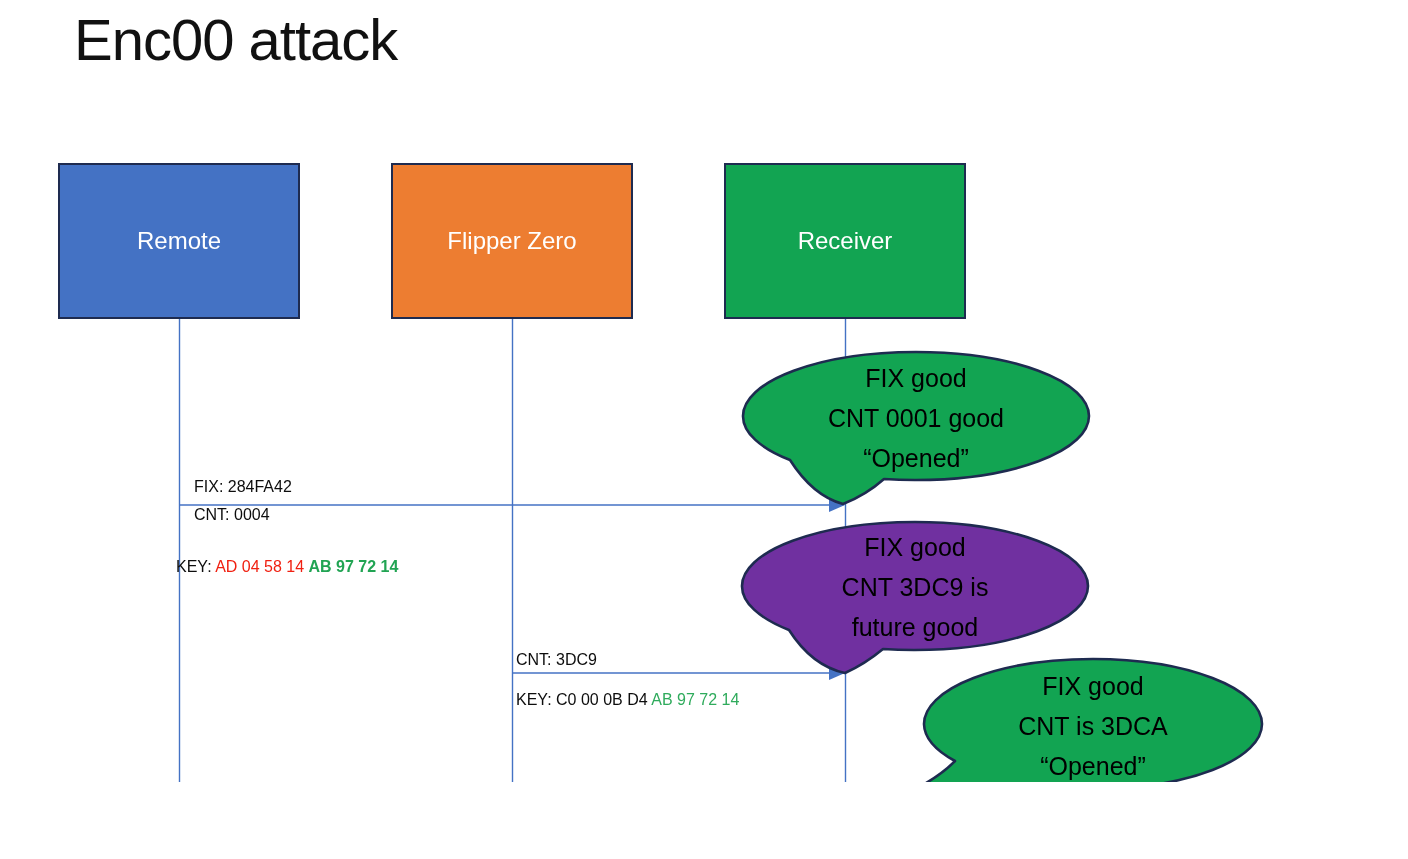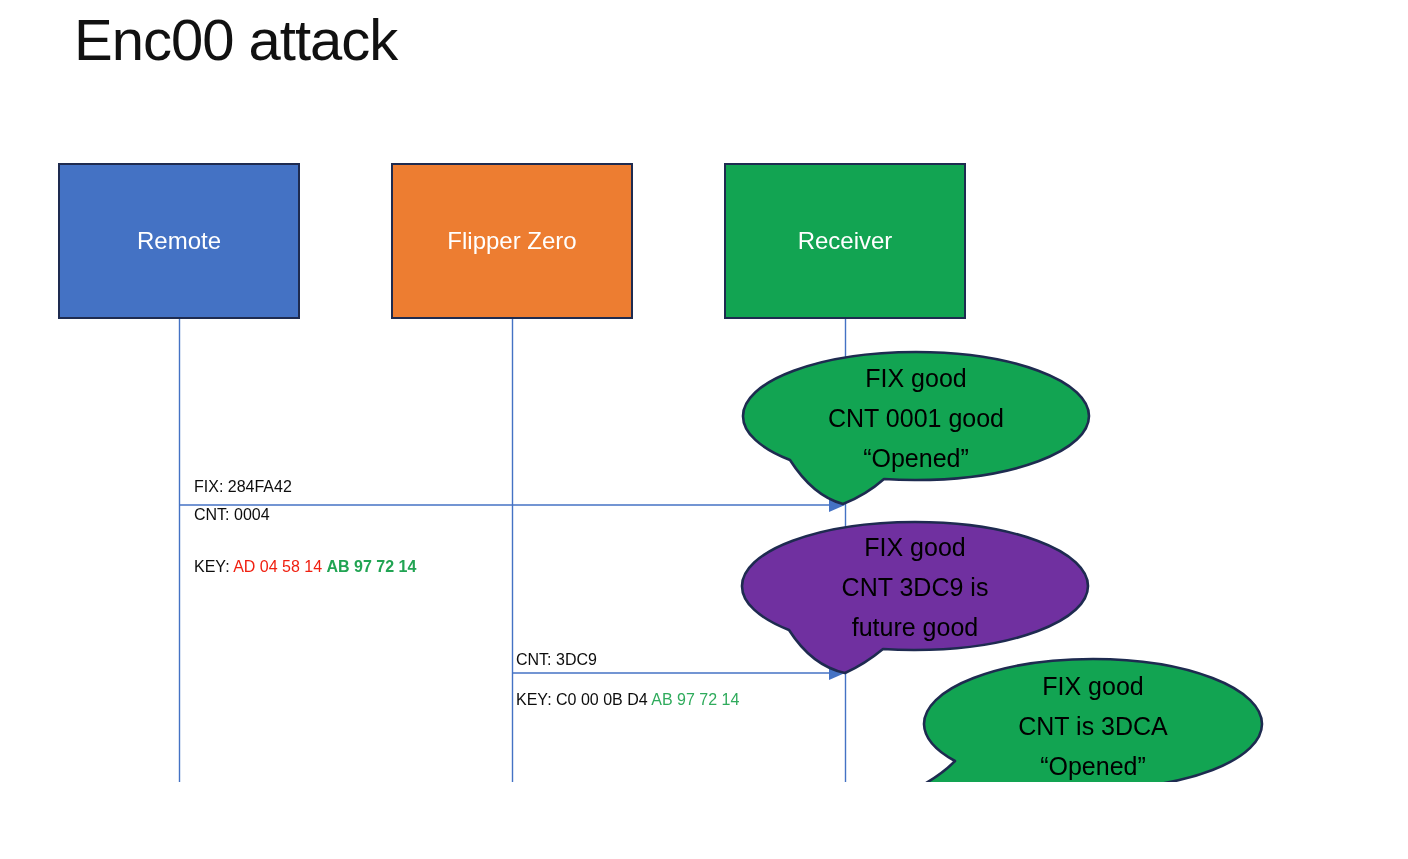--- a/index.html
+++ b/index.html
@@ -29,21 +29,21 @@
   .key-green-reg{color:#2fab5c;}
   .bubble-text{
     position:absolute;width:340px;text-align:center;color:#000000;
     font-size:25px;line-height:40px;white-space:nowrap;
   }
   .bt1{left:746px;top:358px;}
   .bt2{left:745px;top:527px;}
   .bt3{left:923px;top:666px;}
   .m1-fix{left:194px;top:468px;}
   .m1-cnt{left:194px;top:496px;}
-  .m1-key{left:194px;top:548px;}
+  .m1-key{left:176px;top:548px;}
   .m2-cnt{left:516px;top:641px;}
   .m2-key{left:516px;top:681px;}
   .m3-cnt{left:516px;top:781px;}
   .m3-key{left:516px;top:821px;}
 </style>
 </head>
 <body>
 
 <div id="slide">
 

